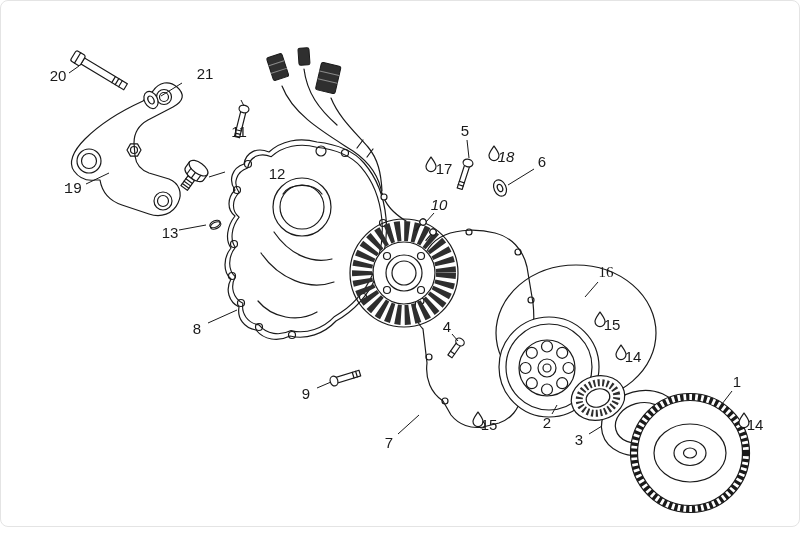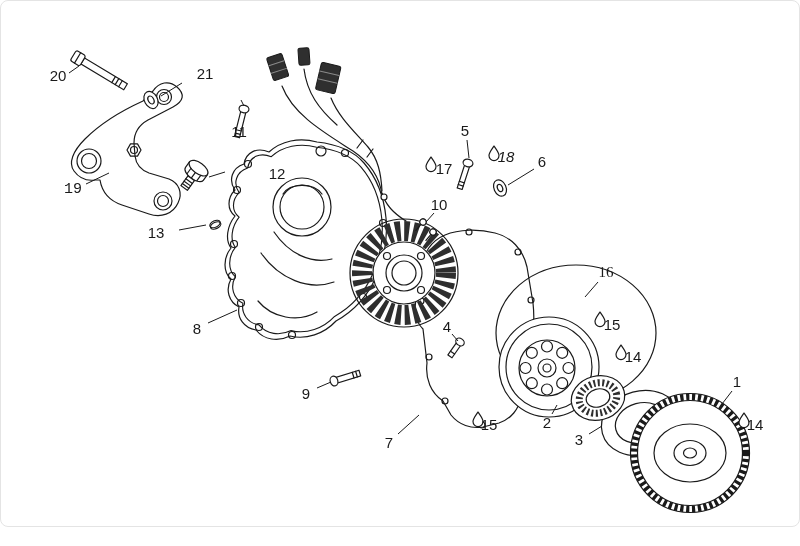--- a/index.html
+++ b/index.html
@@ -258,24 +258,24 @@
         <path d="M0,-7 C2.6,-3.2 5,-0.6 5,2.6 A5,5 0 1,1 -5,2.6 C-5,-0.6 -2.6,-3.2 0,-7 Z" transform="translate(743,419)"></path>
       </g>
 </svg>
 
 <div id="callout-layer">
       <div class="callout" style="left: 57px; top: 74px;">20</div>
       <div class="callout" style="left: 204px; top: 72px;">21</div>
       <div class="callout" style="left: 72px; top: 188px; font-family: Liberation Mono, monospace;">19</div>
       <div class="callout" style="left: 238px; top: 89px; margin-top: 41px;">11</div>
       <div class="callout" style="left: 236px; top: 172px; margin-left: 40px;">12</div>
-      <div class="callout" style="left: 155px; top: 231px;">13</div>
+      <div class="callout" style="left: 169px; top: 231px;">13</div>
       <div class="callout" style="left: 196px; top: 327px;">8</div>
       <div class="callout" style="left: 305px; top: 392px;">9</div>
-      <div class="callout" style="left: 438px; top: 203px;">10</div>
+      <div class="callout" style="left: 438px; top: 203px; font-style: italic;">10</div>
       <div class="callout" style="left: 443px; top: 167px;">17</div>
       <div class="callout" style="left: 464px; top: 129px;">5</div>
       <div class="callout" style="left: 505px; top: 155px; font-style: italic;">18</div>
       <div class="callout" style="left: 541px; top: 160px;">6</div>
       <div class="callout" style="left: 605px; top: 271px; font-family: Liberation Serif, serif;">16</div>
       <div class="callout" style="left: 446px; top: 325px;">4</div>
       <div class="callout" style="left: 611px; top: 323px;">15</div>
       <div class="callout" style="left: 632px; top: 355px;">14</div>
       <div class="callout" style="left: 546px; top: 421px;">2</div>
       <div class="callout" style="left: 578px; top: 438px;">3</div>

